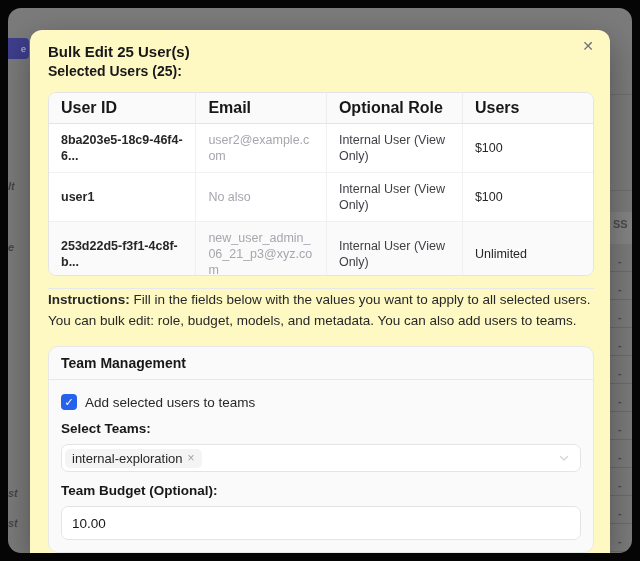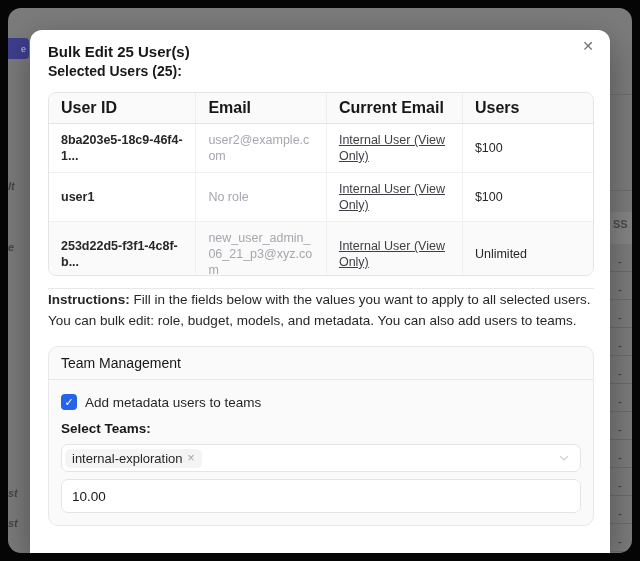--- a/index.html
+++ b/index.html
@@ -26,21 +26,21 @@
   .rs-lines{
     position:absolute;left:0;right:0;top:232px;height:321px;
     background:repeating-linear-gradient(to bottom,transparent 0 27px,rgba(0,0,0,0.12) 27px 28px);
   }
   .rs-line{position:absolute;left:0;right:0;height:1px;background:rgba(0,0,0,0.10);}
   .rs-header{position:absolute;left:5px;top:206px;color:#4c4c50;font-size:11px;font-weight:700;}
   .rs-dash{position:absolute;left:10px;color:#4c4c50;font-size:11px;font-weight:700;line-height:10px;}
   
   .modal{
     position:absolute;left:22px;top:22px;width:580px;height:calc(100% - 22px);
-    background:#ffffff;border-radius:12px 12px 0 0;
+    background:#fef9c3;border-radius:12px 12px 0 0;
     box-shadow:0 12px 34px rgba(0,0,0,0.35);
     box-sizing:border-box;padding:10px 16px 0 18px;
   }
   .modal-title{font-size:15px;font-weight:700;color:#18181b;line-height:20px;margin-top:2px;}
   .close-btn{
     position:absolute;top:6px;right:12px;width:20px;height:20px;
     display:flex;align-items:center;justify-content:center;
     color:#71717a;font-size:14px;cursor:pointer;border:none;background:none;
   }
   .section-label{font-size:14px;font-weight:700;color:#18181b;line-height:18px;margin-top:0;}
@@ -58,34 +58,34 @@
   th:last-child{border-right:none;}
   td{
     font-size:12.5px;padding:8px 12px;vertical-align:middle;
     border-bottom:1px solid #f0f0f2;border-right:1px solid #f0f0f2;
     overflow-wrap:anywhere;line-height:16px;
   }
   td:last-child{border-right:none;}
   tbody tr:nth-child(3),tbody tr:nth-child(5){background:#fafafa;}
   td.cell-userid{font-weight:700;color:#27272a;}
   td.cell-email{color:#a6a6ae;}
-  td.cell-role{color:#3f3f46;text-decoration:underline;}
+  td.cell-role{color:#3f3f46;}
   td.cell-budget{color:#27272a;}
   
   .divider{border:none;border-top:1px solid #e8e8eb;margin:12px 0 0 0;}
   .instructions{font-size:13.5px;color:#27272a;line-height:21px;}
   .instructions b{font-weight:700;}
   
   .card{
     margin-top:15px;background:#fafafa;border:1px solid #e8e8ea;border-radius:10px;
     overflow:hidden;
   }
   .card-header{
     padding:8px 12px;border-bottom:1px solid #e8e8ea;
-    font-size:14px;font-weight:400;color:#18181b;line-height:16px;
+    font-size:14px;font-weight:700;color:#18181b;line-height:16px;
   }
   .card-body{padding:8px 12px 12px 12px;}
   .check-row{display:flex;align-items:center;gap:8px;margin-top:6px;}
   .checkbox{
     width:16px;height:16px;border-radius:4px;background:#2563eb;flex:0 0 auto;
     color:#fff;font-size:11px;line-height:16px;text-align:center;cursor:pointer;
   }
   .check-label{font-size:13.5px;color:#27272a;font-weight:500;}
   .field-label{font-size:13.5px;font-weight:700;color:#18181b;margin-top:11px;line-height:16px;}
   .select{
@@ -148,35 +148,35 @@
         <colgroup>
             <col class="c1">
             <col class="c2">
             <col class="c3">
             <col class="c4">
           </colgroup>
         <thead>
           <tr>
             <th>User ID</th>
             <th>Email</th>
-            <th>Current Email</th>
+            <th>Optional Role</th>
             <th>Users</th>
           </tr>
         </thead>
         <tbody id="table-body">
   <tr>
-    <td class="cell-userid">8ba203e5-18c9-46f4-1...</td>
+    <td class="cell-userid">8ba203e5-18c9-46f4-6...</td>
     <td class="cell-email">user2@example.com</td>
     <td class="cell-role">Internal User (View Only)</td>
     <td class="cell-budget">$100</td>
   </tr>
 
   <tr>
     <td class="cell-userid">user1</td>
-    <td class="cell-email">No role</td>
+    <td class="cell-email">No also</td>
     <td class="cell-role">Internal User (View Only)</td>
     <td class="cell-budget">$100</td>
   </tr>
 
   <tr>
     <td class="cell-userid">253d22d5-f3f1-4c8f-b...</td>
     <td class="cell-email">new_user_admin_06_21_p3@xyz.com</td>
     <td class="cell-role">Internal User (View Only)</td>
     <td class="cell-budget">Unlimited</td>
   </tr>
@@ -187,36 +187,37 @@
 
     <hr class="divider">
 
     <div class="instructions"><b>Instructions:</b><span> Fill in the fields below with the values you want to apply to all selected users. You can bulk edit: role, budget, models, and metadata. You can also add users to teams.</span></div>
 
     <div class="card">
       <div class="card-header">Team Management</div>
       <div class="card-body">
         <div class="check-row">
           <span class="checkbox">✓</span>
-          <span class="check-label">Add metadata users to teams</span>
+          <span class="check-label">Add selected users to teams</span>
         </div>
 
         <div class="field-label">Select Teams:</div>
         <div class="select" id="teams-select">
 
   <span class="tag">
     <span>internal-exploration</span>
     <span class="tag-x">×</span>
   </span>
 <span class="chevron">
             <svg width="12" height="12" viewBox="0 0 12 12" fill="none">
               <path d="M2.5 4.5 L6 8 L9.5 4.5" stroke="currentColor" stroke-width="1.3" stroke-linecap="round" stroke-linejoin="round"></path>
             </svg>
           </span>
         </div>
 
+        <div class="field-label">Team Budget (Optional):</div>
         <input class="text-input" type="text" value="10.00" style="">
         
         
       </div>
     </div>
   </div>
 </div>
 
 </body></html>

